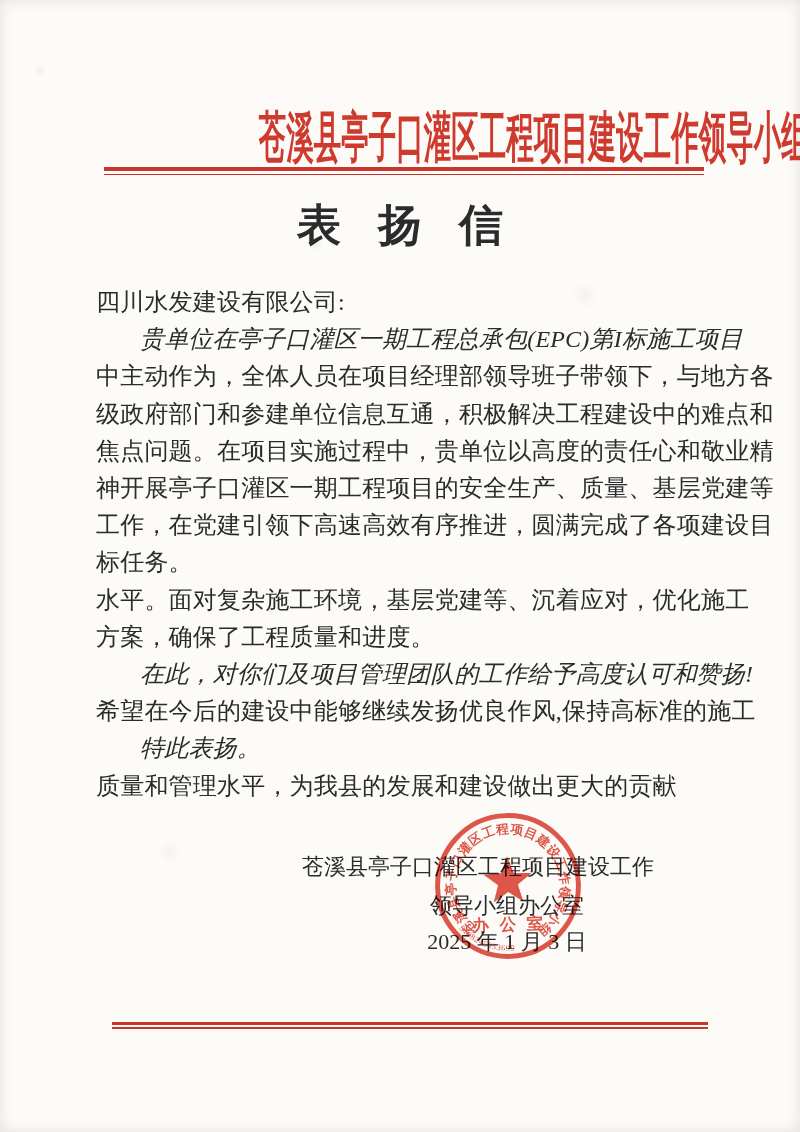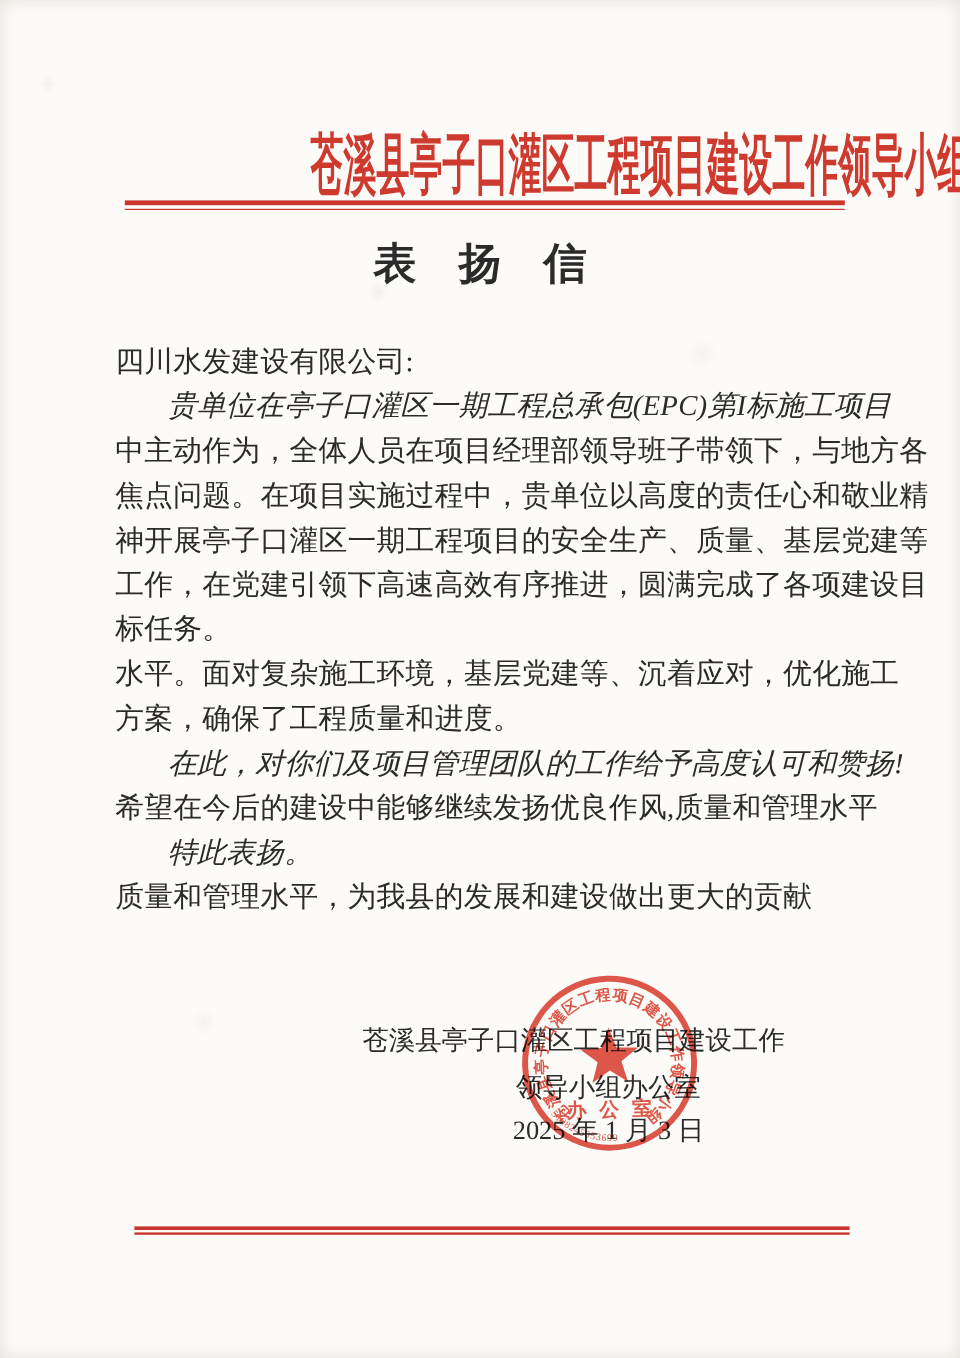--- a/index.html
+++ b/index.html
@@ -33,21 +33,21 @@
     letter-spacing:0px;
   }
   .rule{position:absolute;background:currentColor;}
   .rule-top-thick{top:167px;left:104px;width:600px;height:3.5px;}
   .rule-top-thin{top:173.5px;left:104px;width:600px;height:1.8px;}
   .rule-bottom-thick{top:1022px;left:112px;width:596px;height:3px;}
   .rule-bottom-thin{top:1027px;left:112px;width:596px;height:1.5px;}
   .title{
     position:absolute;top:196px;left:0;width:100%;
     margin:0;text-align:center;
-    font-size:36px;font-weight:bold;letter-spacing:13px;text-indent:13px;
+    font-size:44px;font-weight:bold;letter-spacing:13px;text-indent:13px;
   }
   .body-lines{
     position:absolute;top:284px;left:96px;width:600px;
     font-size:24px;line-height:37.2px;
     letter-spacing:0.2px;
   }
   .body-line{white-space:nowrap;}
   .body-line.indent{padding-left:44px;font-style:italic;}
   .sig-line1{
     position:absolute;top:852px;left:302px;
@@ -84,28 +84,29 @@
 
   <div class="rule rule-top-thick" style="color: rgb(200, 54, 45);"></div>
   <div class="rule rule-top-thin" style="color: rgb(200, 54, 45);"></div>
 
   <h1 class="title">表 扬 信</h1>
 
   <div class="body-lines">
       <div class="body-line">四川水发建设有限公司:</div>
       <div class="body-line indent">贵单位在亭子口灌区一期工程总承包(EPC)第I标施工项目</div>
       <div class="body-line">中主动作为，全体人员在项目经理部领导班子带领下，与地方各</div>
+      <div class="body-line">级政府部门和参建单位信息互通，积极解决工程建设中的难点和</div>
       <div class="body-line">焦点问题。在项目实施过程中，贵单位以高度的责任心和敬业精</div>
       <div class="body-line">神开展亭子口灌区一期工程项目的安全生产、质量、基层党建等</div>
       <div class="body-line">工作，在党建引领下高速高效有序推进，圆满完成了各项建设目</div>
       <div class="body-line">标任务。</div>
       <div class="body-line">水平。面对复杂施工环境，基层党建等、沉着应对，优化施工</div>
       <div class="body-line">方案，确保了工程质量和进度。</div>
       <div class="body-line indent">在此，对你们及项目管理团队的工作给予高度认可和赞扬!</div>
-      <div class="body-line">希望在今后的建设中能够继续发扬优良作风,质量和管理水平</div>
+      <div class="body-line">希望在今后的建设中能够继续发扬优良作风,保持高标准的施工</div>
       <div class="body-line indent">特此表扬。</div>
       <div class="body-line">质量和管理水平，为我县的发展和建设做出更大的贡献</div>
     </div>
 
   <div class="sig-line1">苍溪县亭子口灌区工程项目建设工作</div>
   <div class="sig-line2">领导小组办公室</div>
   <div class="sig-date">2025 年 1 月 3 日</div>
 
   <svg class="seal" viewBox="0 0 200 200" style="color: rgb(221, 74, 59);">
     <defs>

